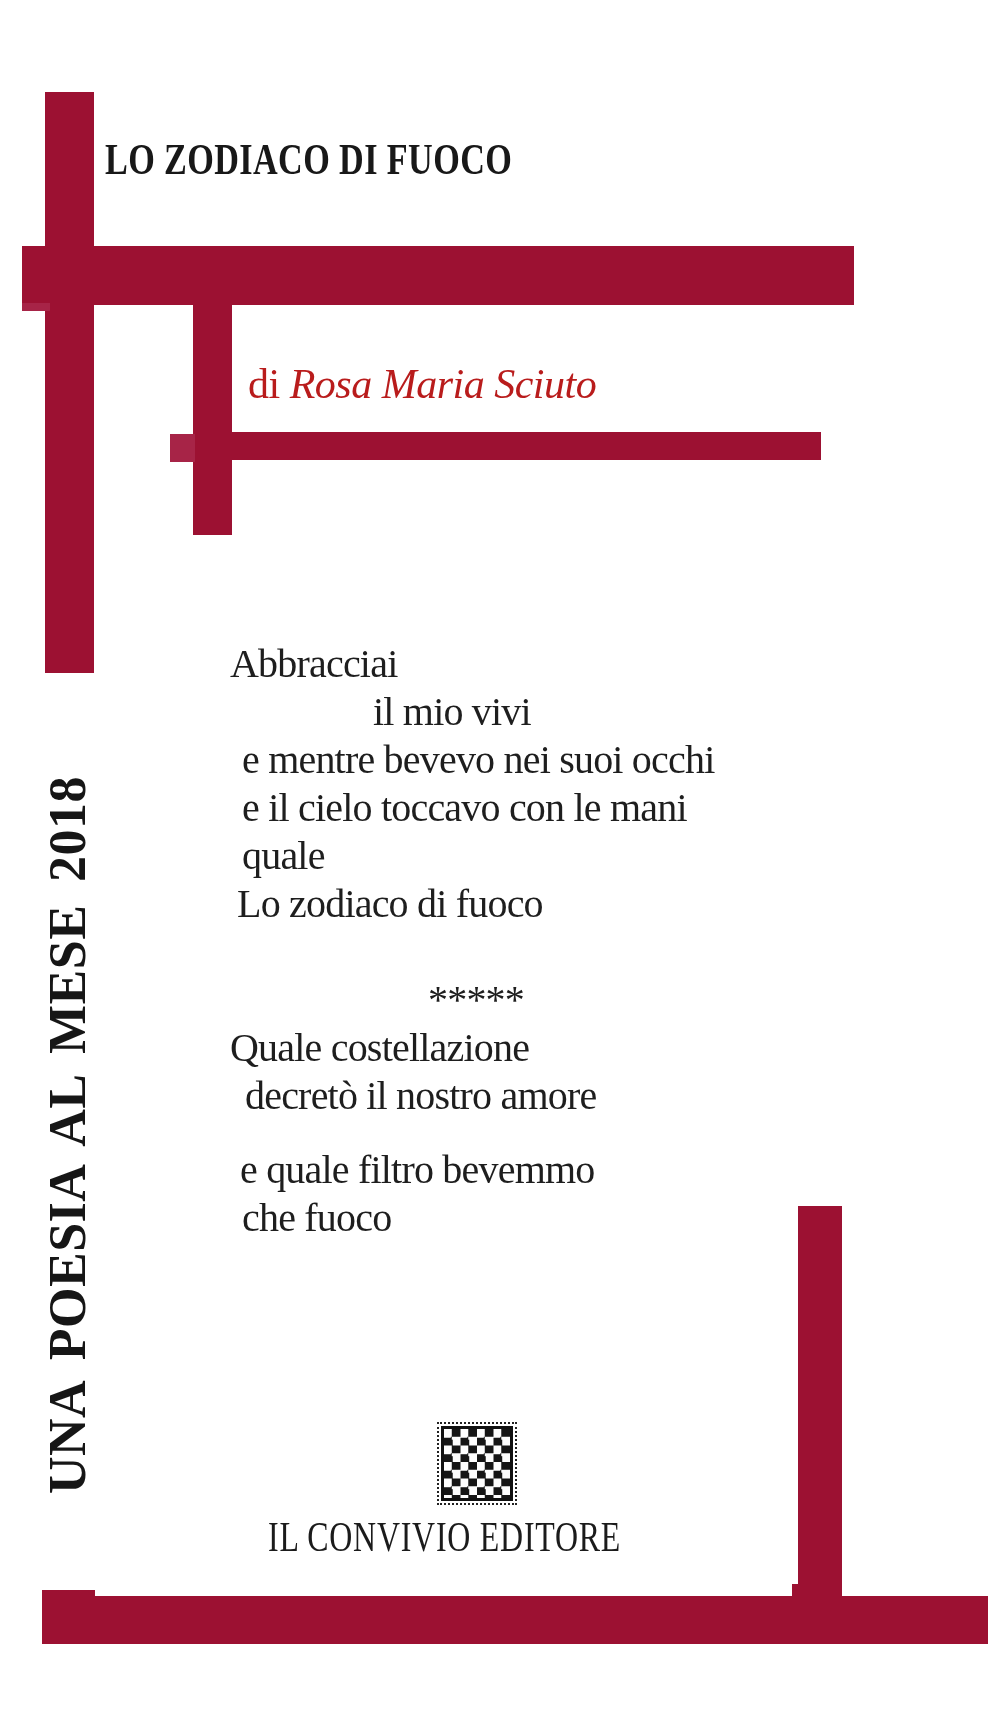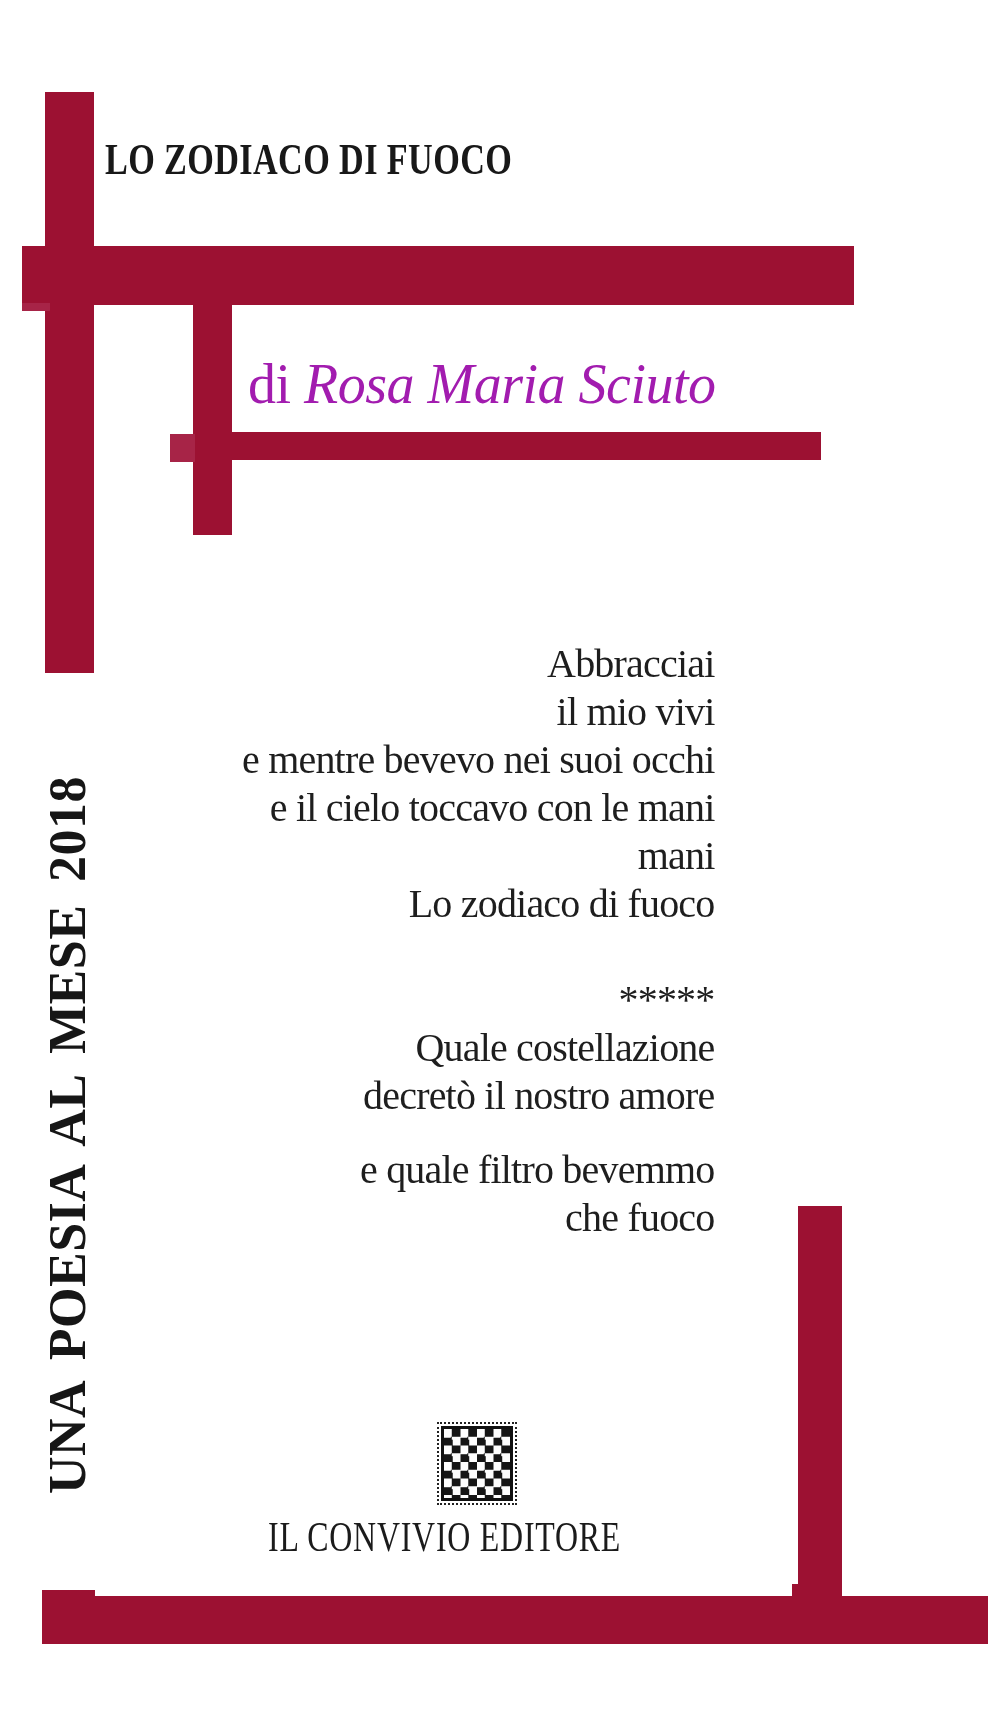--- a/index.html
+++ b/index.html
@@ -1,18 +1,18 @@
 <!DOCTYPE html>
 <html><head>
 <meta charset="utf-8">
 <style>
   html,body { margin:0; padding:0; background:#ffffff; }
   .cover {
     position:relative; width:1000px; height:1717px; background:#ffffff;
-    overflow:hidden; font-family:"Liberation Serif","DejaVu Serif",serif;text-align:right;
+    overflow:hidden; font-family:"Liberation Serif","DejaVu Serif",serif;
   }
   .bar { position:absolute; background:#9c1132; }
   .bar.overlap { background:#a72447; }
 
   .v-left   { left:45px;  top:92px;   width:49px;  height:581px; }
   .h-top    { left:22px;  top:246px;  width:832px; height:59px;  }
   .step-a   { left:22px;  top:303px;  width:28px;  height:8px;   }
   .v-mid    { left:193px; top:300px;  width:39px;  height:235px; }
   .h-author { left:193px; top:432px;  width:628px; height:28px;  }
   .ext-b    { left:170px; top:434px;  width:25px;  height:28px;  }
@@ -22,21 +22,21 @@
   .h-bottom { left:42px;  top:1596px; width:946px; height:48px;  }
 
   .title {
     position:absolute; left:105px; top:137px;
     font-size:45px; line-height:45px; font-weight:bold; color:#181818;
     letter-spacing:.5px; white-space:nowrap;
     transform:scaleX(.76); transform-origin:left top;
   }
   .byline {
     position:absolute; left:248px; top:363px;
-    font-size:56px; line-height:42px; color:#a21caf;
+    font-size:42px; line-height:42px; color:#b91c1c;
     letter-spacing:-.5px; white-space:nowrap;
   }
   .byline .it { font-style:italic; }
 
   .vtext {
     position:absolute; left:40px; top:1494px;
     transform:rotate(-90deg); transform-origin:0 0;
     font-size:52px; line-height:56px; font-weight:bold; color:#161616;
     letter-spacing:.5px; word-spacing:9px; white-space:nowrap;
   }
@@ -101,21 +101,21 @@
     <span class="it">Rosa Maria Sciuto</span>
   </div>
 
   <div class="vtext">UNA POESIA AL MESE 2018</div>
 
   <div class="poem">
     <div class="pl-0">Abbracciai</div>
     <div class="pl-1">il mio vivi</div>
     <div class="pl-2">e mentre bevevo nei suoi occhi</div>
     <div class="pl-3">e il cielo toccavo con le mani</div>
-    <div class="pl-4">mani</div>
+    <div class="pl-4">quale</div>
     <div class="pl-5">Lo zodiaco di fuoco</div>
     <div class="blank"></div>
     <div class="sep-line">*****</div>
     <div class="pl2-0">Quale costellazione</div>
     <div class="pl2-1">decretò il nostro amore</div>
     <div class="pl2-2">e quale filtro bevemmo</div>
     <div class="pl2-3">che fuoco</div>
   </div>
 
   <div class="logo">

